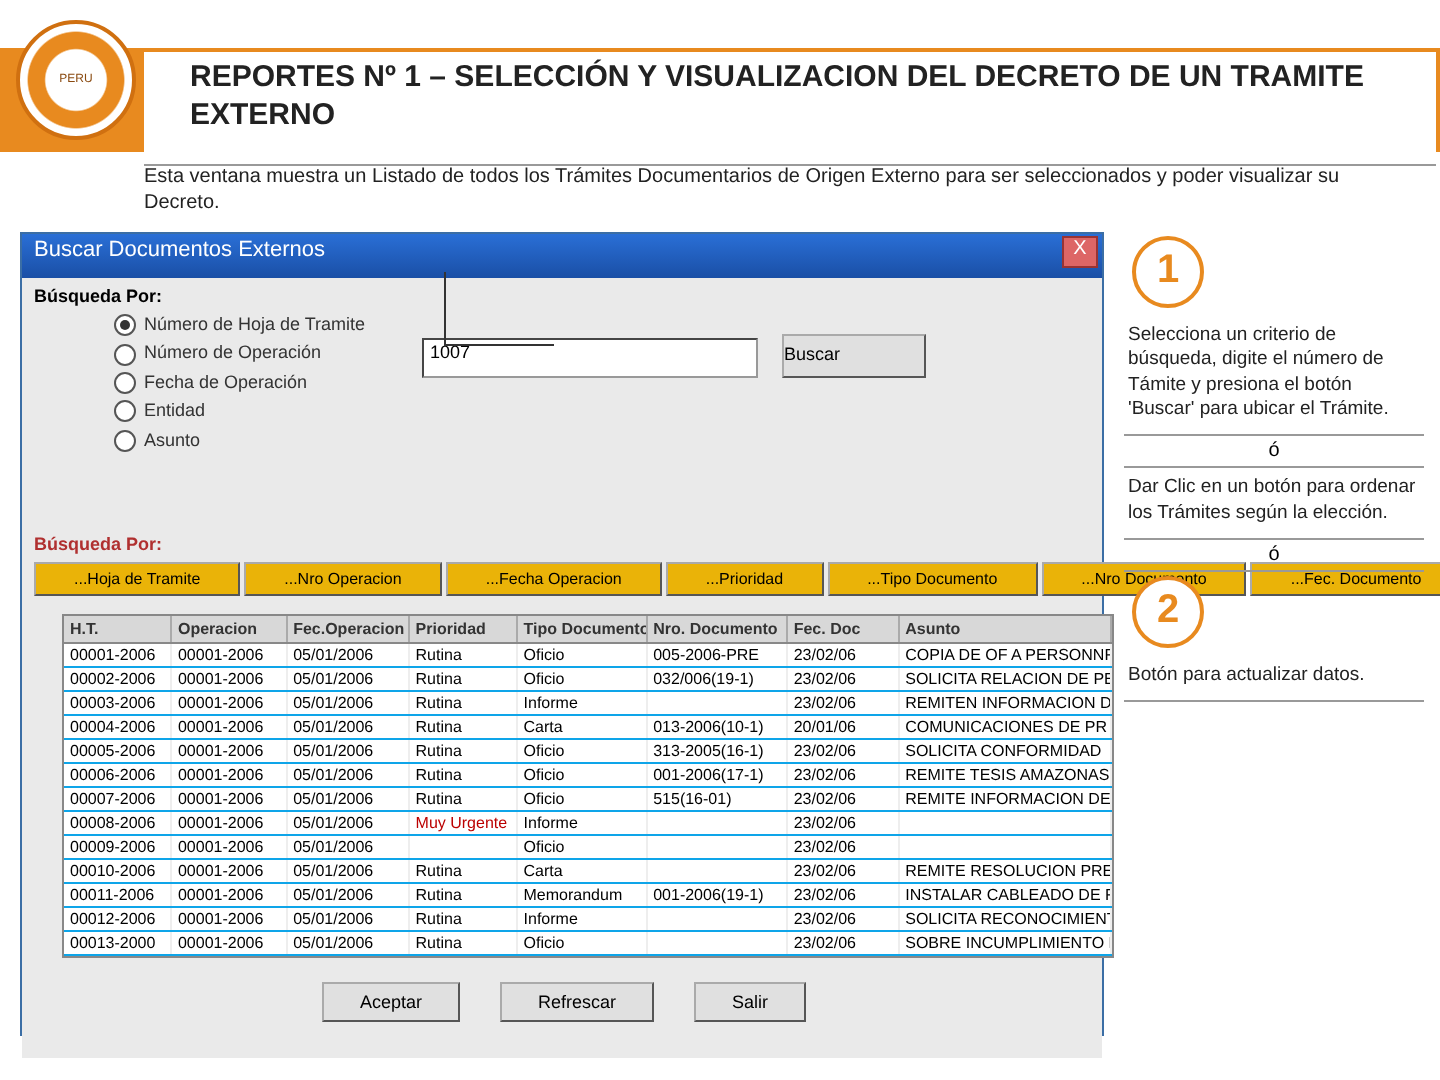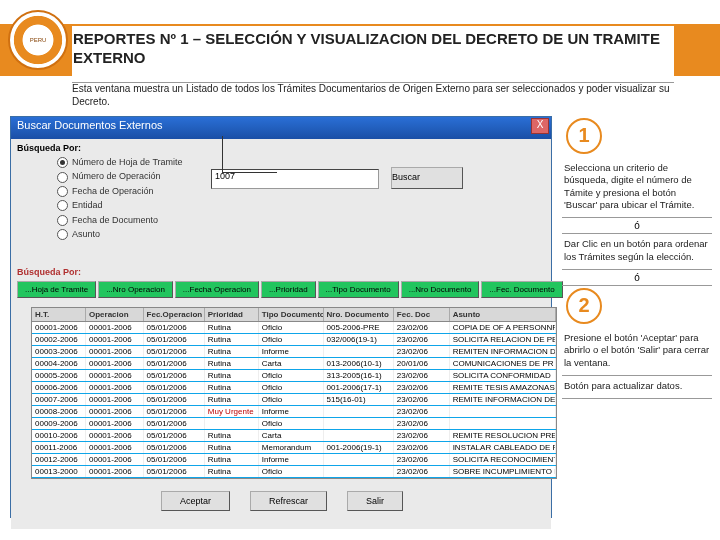--- a/index.html
+++ b/index.html
@@ -1,32 +1,32 @@
 <!DOCTYPE html>
 <html><head>
 <meta charset="utf-8">
 <style>
 html,body{margin:0;padding:0;font-family:Arial,sans-serif;font-size:10px;background:#fff;width:720px;height:540px;overflow:hidden}
 .slide{width:720px;height:540px;position:relative;background:#fff}
 .topbar{position:absolute;left:0;top:24px;width:720px;height:52px;background:#e88a1f;display:flex;align-items:center}
 .logo{position:absolute;left:8px;top:10px;width:56px;height:56px;border-radius:50%;background:radial-gradient(circle at 50% 50%,#fff 0%,#fff 38%,#e88a1f 40%,#e88a1f 60%,#fff 62%);border:2px solid #d07010;z-index:5;display:flex;align-items:center;justify-content:center;font-size:6px;color:#8a4a10;text-align:center}
-.title{position:absolute;left:72px;top:26px;width:600px;height:48px;background:#fff;padding:4px 1px;font-size:15px;font-weight:bold;color:#222;line-height:1.25;border-bottom:1px solid #999}
+.title{position:absolute;left:72px;top:26px;width:600px;height:48px;background:#fff;padding:4px 23px;font-size:15px;font-weight:bold;color:#222;line-height:1.25;border-bottom:1px solid #999}
 .intro{position:absolute;left:72px;top:82px;width:620px;font-size:10px;color:#222;line-height:1.3}
 .screenshot{position:absolute;left:10px;top:116px;width:540px;height:400px;background:#dcdcdc;border:1px solid #3b6ea5}
 .ss-titlebar{height:18px;background:linear-gradient(#2a6fd6,#1a4fa6);color:#fff;font-size:11px;padding:2px 6px;font-weight:normal;position:relative}
 .ss-close{position:absolute;right:2px;top:1px;width:16px;height:14px;background:#d66;color:#fff;text-align:center;border:1px solid #933;font-size:10px;line-height:12px}
 .ss-body{background:#eaeaea;height:382px;padding:4px 6px;position:relative}
 .criteria{font-size:9px;color:#333;line-height:1.6;margin-left:40px}
 .radio{display:inline-block;width:9px;height:9px;border:1px solid #555;border-radius:50%;margin-right:4px;vertical-align:middle;background:#fff}
 .radio.sel::after{content:"";display:block;width:5px;height:5px;background:#333;border-radius:50%;margin:2px}
 .searchbox{position:absolute;left:200px;top:30px;width:160px;height:16px;background:#fff;border:1px inset #999;font-size:9px;padding:1px 3px}
 .buscar-btn{position:absolute;left:380px;top:28px;width:70px;height:20px;background:#e0e0e0;border:1px outset #aaa;font-size:9px;text-align:left;line-height:18px}
 .sortlabel{position:absolute;left:6px;top:128px;font-size:9px;color:#b03030;font-weight:bold}
 .sortbtns{position:absolute;left:6px;top:142px;display:flex;gap:2px}
-.sortbtns div{background:#22c55e;border:1px outset #aaa;font-size:8px;padding:3px 7px;white-space:nowrap}
+.sortbtns div{background:#eab308;border:1px outset #aaa;font-size:8px;padding:3px 19px;white-space:nowrap}
 .grid{position:absolute;left:20px;top:168px;width:524px;height:170px;background:#fff;border:1px solid #888;overflow:hidden;font-size:8px}
 .grid-head{display:flex;background:#d8d8d8;border-bottom:1px solid #888}
 .grid-head div{border-right:1px solid #aaa;padding:2px 3px;font-weight:bold;color:#333;overflow:hidden;white-space:nowrap}
 .grid-row{display:flex;border-bottom:1px solid #0ea5e9}
 .grid-row div{border-right:1px solid #eee;padding:1px 3px;overflow:hidden;white-space:nowrap}
 .grid-row.sel{background:#aaccee}
 .c1{width:52px}.c2{width:56px}.c3{width:60px}.c4{width:52px}.c5{width:64px}.c6{width:70px}.c7{width:54px}.c8{width:110px}
 .urgent{color:#b00}
 .bottombtns{position:absolute;left:150px;top:352px;display:flex;gap:20px}
 .bottombtns div{background:#e0e0e0;border:1px outset #aaa;font-size:9px;padding:4px 18px}
@@ -50,21 +50,20 @@
       <span>Buscar Documentos Externos</span>
       <div class="ss-close">X</div>
     </div>
     <div class="ss-body">
       <div style="font-size:9px;font-weight:bold;margin-bottom:2px">Búsqueda Por:</div>
       <div class="criteria" id="criteria">
           <div><span class="radio sel"></span>Número de Hoja de Tramite</div>
           <div><span class="radio"></span>Número de Operación</div>
           <div><span class="radio"></span>Fecha de Operación</div>
           <div><span class="radio"></span>Entidad</div>
-          <div><span class="radio"></span>Fecha de Documento</div>
           <div><span class="radio"></span>Asunto</div>
         </div>
       <div class="searchbox">1007</div>
       <div class="buscar-btn">Buscar</div>
       <div class="sortlabel">Búsqueda Por:</div>
       <div class="sortbtns" id="sortbtns">
           <div>...Hoja de Tramite</div>
           <div>...Nro Operacion</div>
           <div>...Fecha Operacion</div>
           <div>...Prioridad</div>
@@ -237,16 +236,15 @@
   <div class="arrow-line" style="left:222px;top:136px;width:1px;height:36px"></div>
   <div class="arrow-line" style="left:222px;top:172px;width:55px;height:1px"></div>
 
   <div class="sidebar">
     <div class="numcircle">1</div>
     <div class="sidebox">Selecciona un criterio de búsqueda, digite el número de Támite y presiona el botón 'Buscar' para ubicar el Trámite.</div>
     <div class="sep">ó</div>
     <div class="sidebox">Dar Clic en un botón para ordenar los Trámites según la elección.</div>
     <div class="sep">ó</div>
     <div class="numcircle">2</div>
-    <div class="sidebox">Presione el botón 'Aceptar' para abrirlo o el botón 'Salir' para cerrar la ventana.</div>
     <div class="sidebox" style="">Botón para actualizar datos.</div>
   </div>
 </div>
 
 </body></html>

